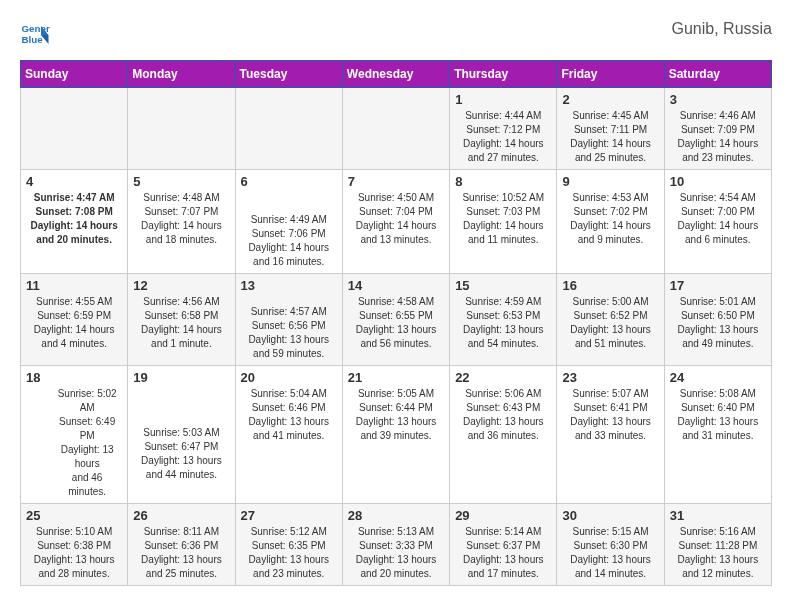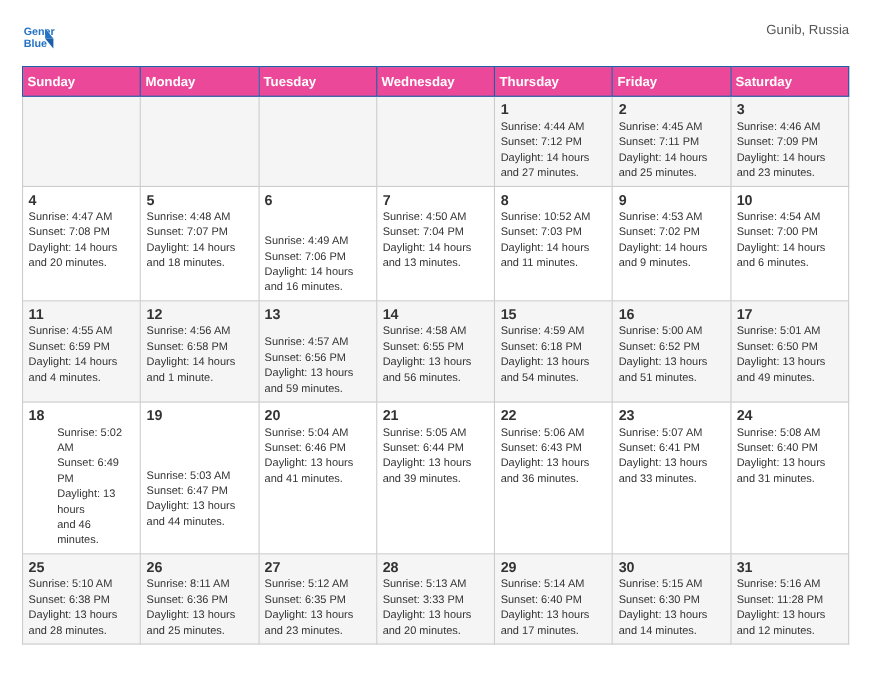--- a/index.html
+++ b/index.html
@@ -27,30 +27,30 @@
     }
     .title-block {
       text-align: right;
     }
     .month-title {
       font-size: 36px;
       font-weight: normal;
       color: #333;
     }
     .location {
-      font-size: 12px;
+      font-size: 16px;
       color: #555;
     }
     table {
       width: 100%;
       border-collapse: collapse;
       font-size: 11px;
     }
     thead tr th {
-      background-color: #ec4899;
+      background-color: #a21caf;
       color: #fff;
       padding: 6px 4px;
       text-align: left;
       font-size: 12px;
       font-weight: bold;
       border: 1px solid #1a5fa8;
     }
     tbody tr td {
       border: 1px solid #ccc;
       vertical-align: top;
@@ -68,20 +68,21 @@
       font-size: 13px;
       font-weight: bold;
       color: #333;
       display: block;
       margin-bottom: 2px;
     }
     .day-info {
       font-size: 10px;
       color: #333;
       line-height: 1.4;
+      text-align: center;
     }
     .empty-cell {
       background-color: inherit;
     }
   </style>
 </head>
 <body>
 
 <div class="header">
   <div class="logo">
@@ -133,21 +134,21 @@
           <span class="day-num">3</span>
           <div class="day-info" style="white-space: pre-line;">Sunrise: 4:46 AM
 Sunset: 7:09 PM
 Daylight: 14 hours
 and 23 minutes.</div>
         </td>
       </tr>
       <tr>
         <td>
           <span class="day-num">4</span>
-          <div class="day-info" style="white-space: pre-line;">Sunrise: 4:47 AM
+          <div class="day-info" style="white-space: pre-line; font-weight: bold;">Sunrise: 4:47 AM
 Sunset: 7:08 PM
 Daylight: 14 hours
 and 20 minutes.</div>
         </td>
         <td>
           <span class="day-num">5</span>
           <div class="day-info" style="white-space: pre-line;">Sunrise: 4:48 AM
 Sunset: 7:07 PM
 Daylight: 14 hours
 and 18 minutes.</div>
@@ -213,21 +214,21 @@
         <td>
           <span class="day-num">14</span>
           <div class="day-info" style="white-space: pre-line;">Sunrise: 4:58 AM
 Sunset: 6:55 PM
 Daylight: 13 hours
 and 56 minutes.</div>
         </td>
         <td>
           <span class="day-num">15</span>
           <div class="day-info" style="white-space: pre-line;">Sunrise: 4:59 AM
-Sunset: 6:18 PM
+Sunset: 6:53 PM
 Daylight: 13 hours
 and 54 minutes.</div>
         </td>
         <td>
           <span class="day-num">16</span>
           <div class="day-info" style="white-space: pre-line;">Sunrise: 5:00 AM
 Sunset: 6:52 PM
 Daylight: 13 hours
 and 51 minutes.</div>
         </td>
@@ -315,21 +316,21 @@
         <td>
           <span class="day-num">28</span>
           <div class="day-info" style="white-space: pre-line;">Sunrise: 5:13 AM
 Sunset: 3:33 PM
 Daylight: 13 hours
 and 20 minutes.</div>
         </td>
         <td>
           <span class="day-num">29</span>
           <div class="day-info" style="white-space: pre-line;">Sunrise: 5:14 AM
-Sunset: 6:40 PM
+Sunset: 6:37 PM
 Daylight: 13 hours
 and 17 minutes.</div>
         </td>
         <td>
           <span class="day-num">30</span>
           <div class="day-info" style="white-space: pre-line;">Sunrise: 5:15 AM
 Sunset: 6:30 PM
 Daylight: 13 hours
 and 14 minutes.</div>
         </td>

